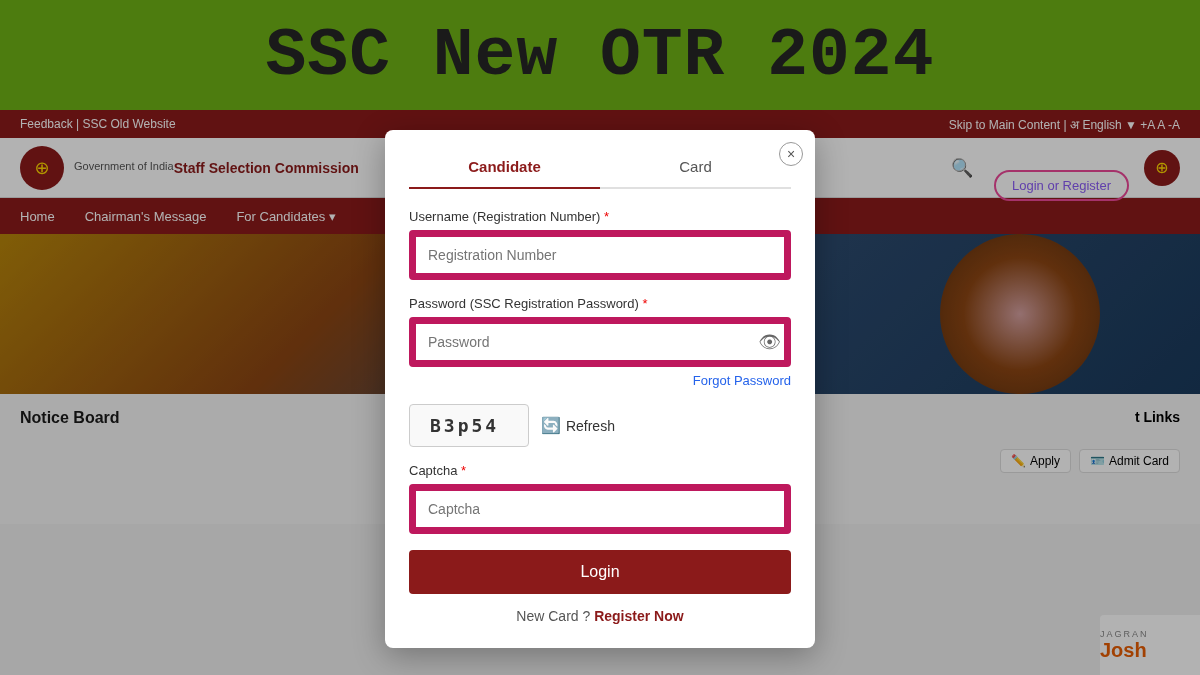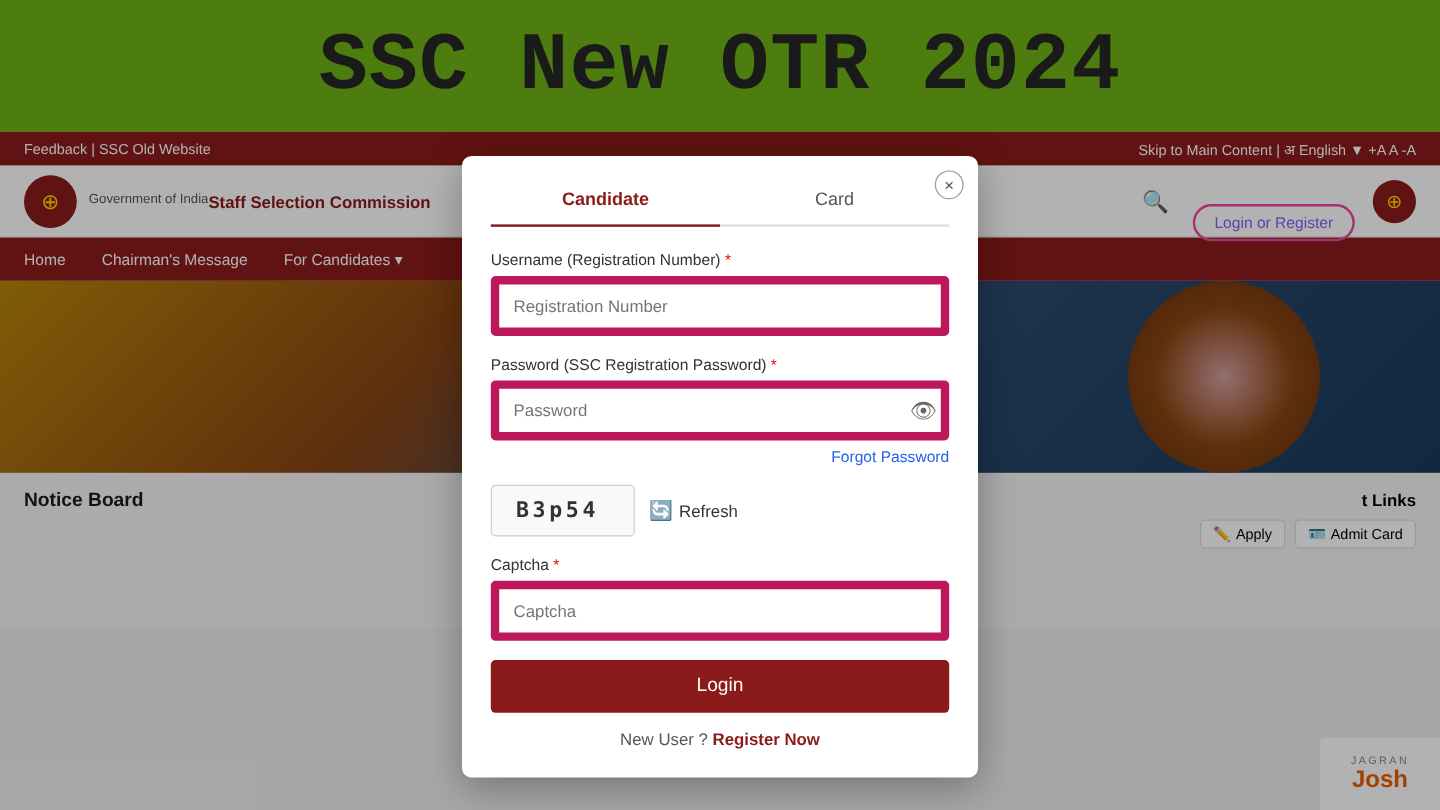--- a/index.html
+++ b/index.html
@@ -178,21 +178,21 @@
       color: #1a1a1a;
       margin-bottom: 8px;
     }
     .quick-links {
       width: 200px;
       text-align: right;
     }
     .quick-links h3 {
       font-size: 14px;
       font-weight: bold;
-      margin-bottom: 8px;
+      margin-bottom: 24px;
     }
     .quick-link-btns {
       display: flex;
       gap: 8px;
       justify-content: flex-end;
     }
     .ql-btn {
       background: #fff;
       border: 1px solid #ddd;
       padding: 4px 10px;
@@ -206,21 +206,20 @@
     .jagran-logo {
       position: absolute;
       bottom: 0;
       right: 0;
       width: 100px;
       height: 60px;
       background: #fff;
       border-top-left-radius: 4px;
       display: flex;
       flex-direction: column;
-      align-items: center;
       justify-content: center;
     }
     .jagran-logo .jagran-text {
       font-size: 9px;
       color: #888;
       letter-spacing: 2px;
     }
     .jagran-logo .josh-text {
       font-size: 20px;
       font-weight: bold;
@@ -501,21 +500,21 @@
           <span class="required"> *</span>
         </label>
         <input class="form-input" type="text" placeholder="Captcha" style="">
       </div>
 
       
       <button class="login-submit-btn">Login</button>
 
       
       <div class="register-row">
-        <span>New User ?</span>
+        <span>New Card ?</span>
         <span> </span>
         <a class="register-link">Register Now</a>
       </div>
 
     </div>
   </div>
 
 </div>
 
 </body></html>

